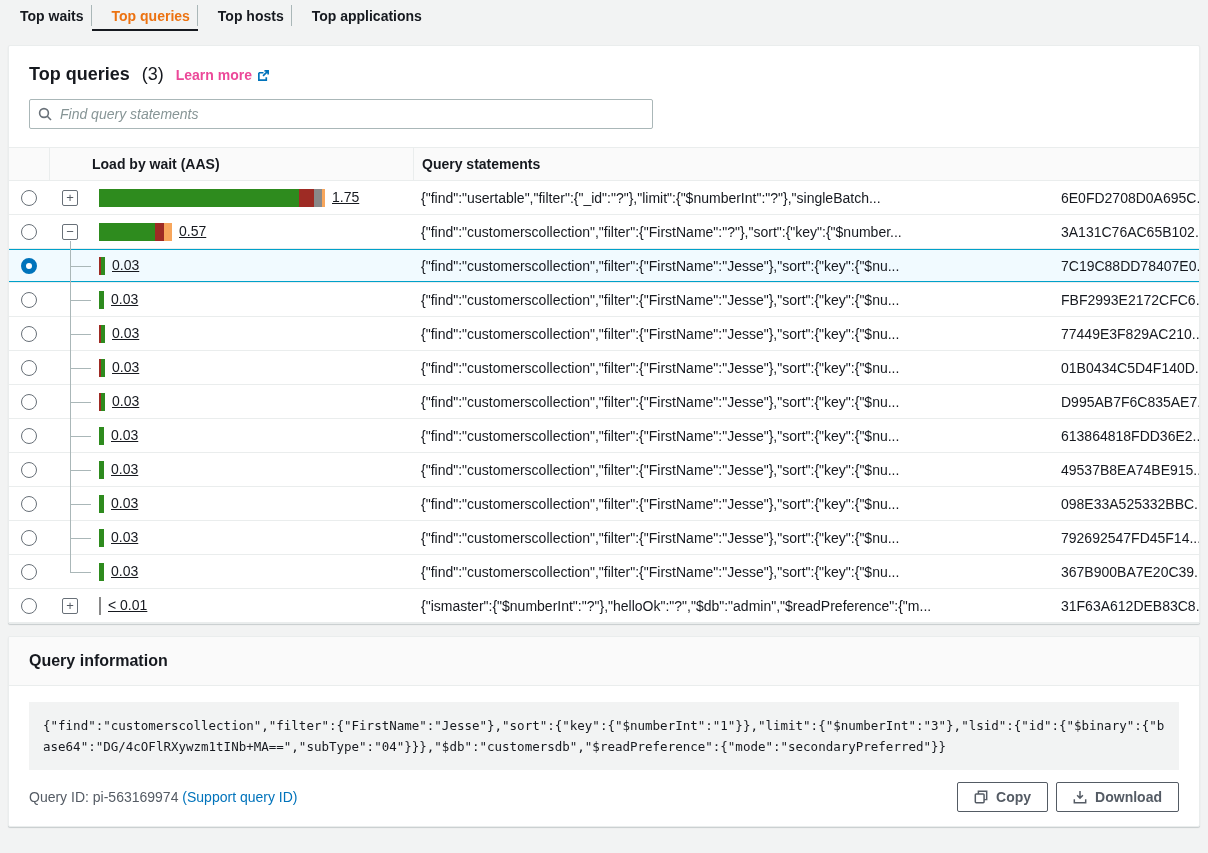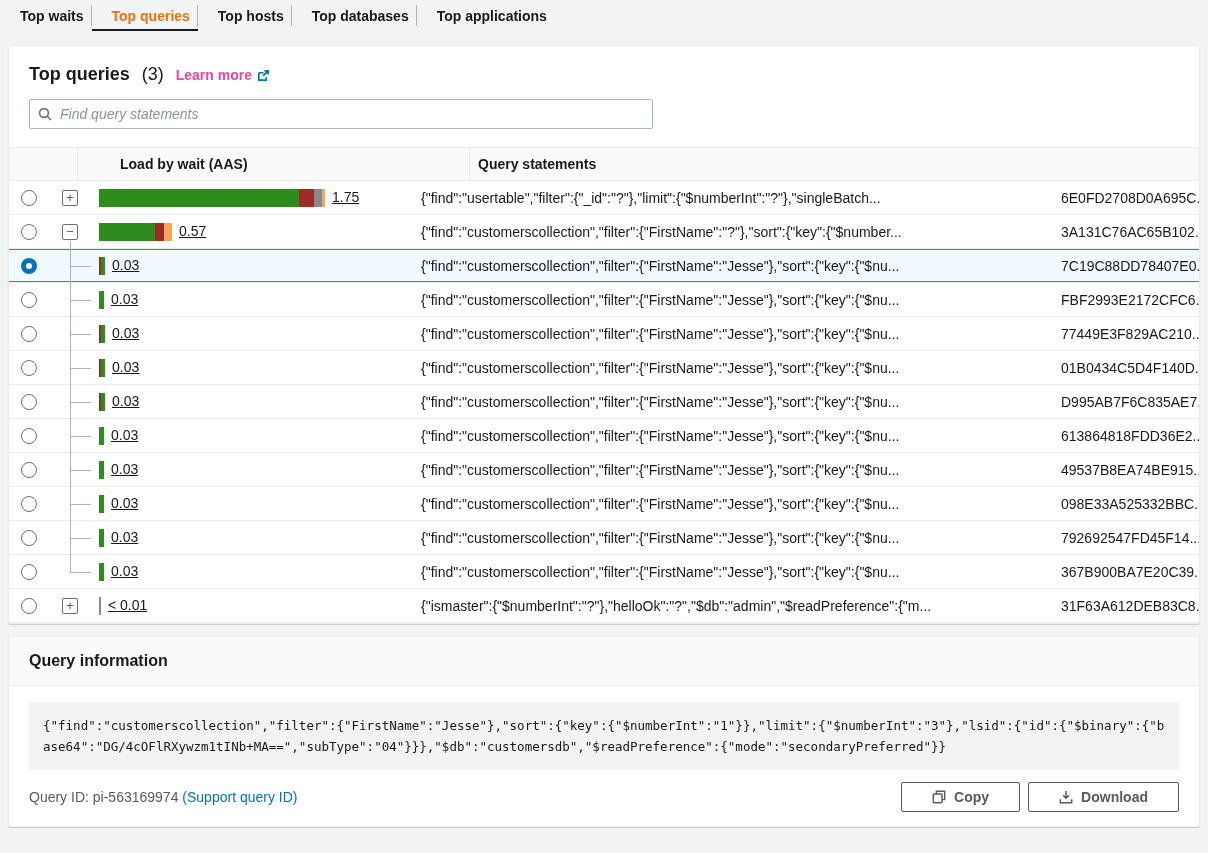--- a/index.html
+++ b/index.html
@@ -21,21 +21,21 @@
   .panel-count { font-size:18px; font-weight:400; }
   .learn-more { font-size:14px; font-weight:700; color:#ec4899; text-decoration:none; display:inline-flex; align-items:center; gap:5px; cursor:pointer; }
 
   
   .search-wrap { position:relative; margin:2px 20px 18px 20px; width:624px; }
   .search-wrap svg { position:absolute; left:9px; top:8px; }
   .search-input { width:100%; height:30px; border:1px solid #aab7b8; border-radius:2px; padding:0 16px 0 30px; font-size:14px; font-family:"Liberation Sans", sans-serif; color:#16191f; }
   .search-input::placeholder { font-style:italic; color:#879596; }
 
   
-  .thead { display:grid; grid-template-columns:40px 364px 640px 1fr; height:34px; background:#fafafa; border-top:1px solid #eaeded; border-bottom:1px solid #eaeded; align-items:center; font-size:14px; font-weight:700;gap:28px; }
+  .thead { display:grid; grid-template-columns:40px 364px 640px 1fr; height:34px; background:#fafafa; border-top:1px solid #eaeded; border-bottom:1px solid #eaeded; align-items:center; font-size:14px; font-weight:700; }
   .th { position:relative; height:100%; display:flex; align-items:center; }
   .th.bordered { border-left:1px solid #eaeded; }
   .th-load { padding-left:42px; }
   .th-query { padding-left:8px; }
   .th-sid { padding-left:8px; }
 
   .trow { display:grid; grid-template-columns:40px 42px 322px 640px 1fr; height:34px; align-items:center; border-bottom:1px solid #eaeded; background:#fff; cursor:pointer; }
   .trow.selected { background:#f1faff; box-shadow:inset 0 1px 0 #00a1c9, inset 0 -1px 0 #00a1c9; }
 
   .radio-cell { display:flex; justify-content:center; }
@@ -61,30 +61,29 @@
 
   
   .qi-head { padding:15px 20px; background:#fafafa; border-bottom:1px solid #eaeded; border-radius:2px 2px 0 0; }
   .qi-title { font-size:16px; font-weight:700; }
   .code-block { margin:16px 20px 0 20px; background:#f2f3f3; padding:13px 14px; font-family:"DejaVu Sans Mono", monospace; font-size:12.5px; line-height:21px; color:#16191f; white-space:pre-wrap; overflow-wrap:anywhere; word-break:break-all; }
   .qi-foot { display:flex; align-items:center; padding:12px 20px 14px 20px; }
   .id-group { font-size:14px; color:#545b64; }
   .id-group + .id-group { margin-left:40px; }
   .id-link { color:#0073bb; cursor:pointer; }
   .btn-group { margin-left:auto; display:flex; gap:8px; }
-  .btn { display:inline-flex; align-items:center; gap:8px; height:30px; padding:0 30px; background:#fff; border:1px solid #545b64; border-radius:2px; font-size:14px; font-weight:700; color:#545b64; font-family:"Liberation Sans", sans-serif; cursor:pointer; }
+  .btn { display:inline-flex; align-items:center; gap:8px; height:30px; padding:0 16px; background:#fff; border:1px solid #545b64; border-radius:2px; font-size:14px; font-weight:700; color:#545b64; font-family:"Liberation Sans", sans-serif; cursor:pointer; }
 </style>
 </head>
 <body>
 
 <div class="tabstrip" id="tabstrip">
     <div class="tab">Top waits</div>
     <div class="tab active">Top queries</div>
     <div class="tab">Top hosts</div>
-    <div class="tab">Top databases</div>
     <div class="tab">Top applications</div>
   </div>
 
 <div class="panel top">
   <div class="panel-head">
     <span class="panel-title">Top queries</span>
     <span class="panel-count">(3)</span>
     <a class="learn-more">
       <span>Learn more</span>
       <svg width="13" height="13" viewBox="0 0 14 14">

